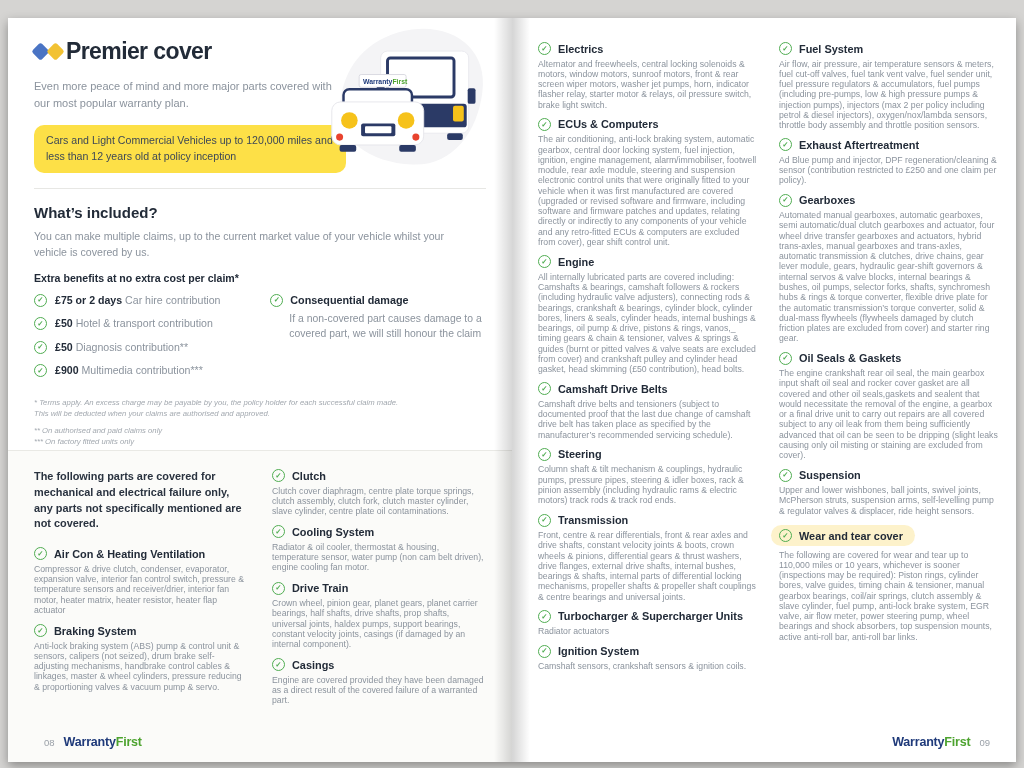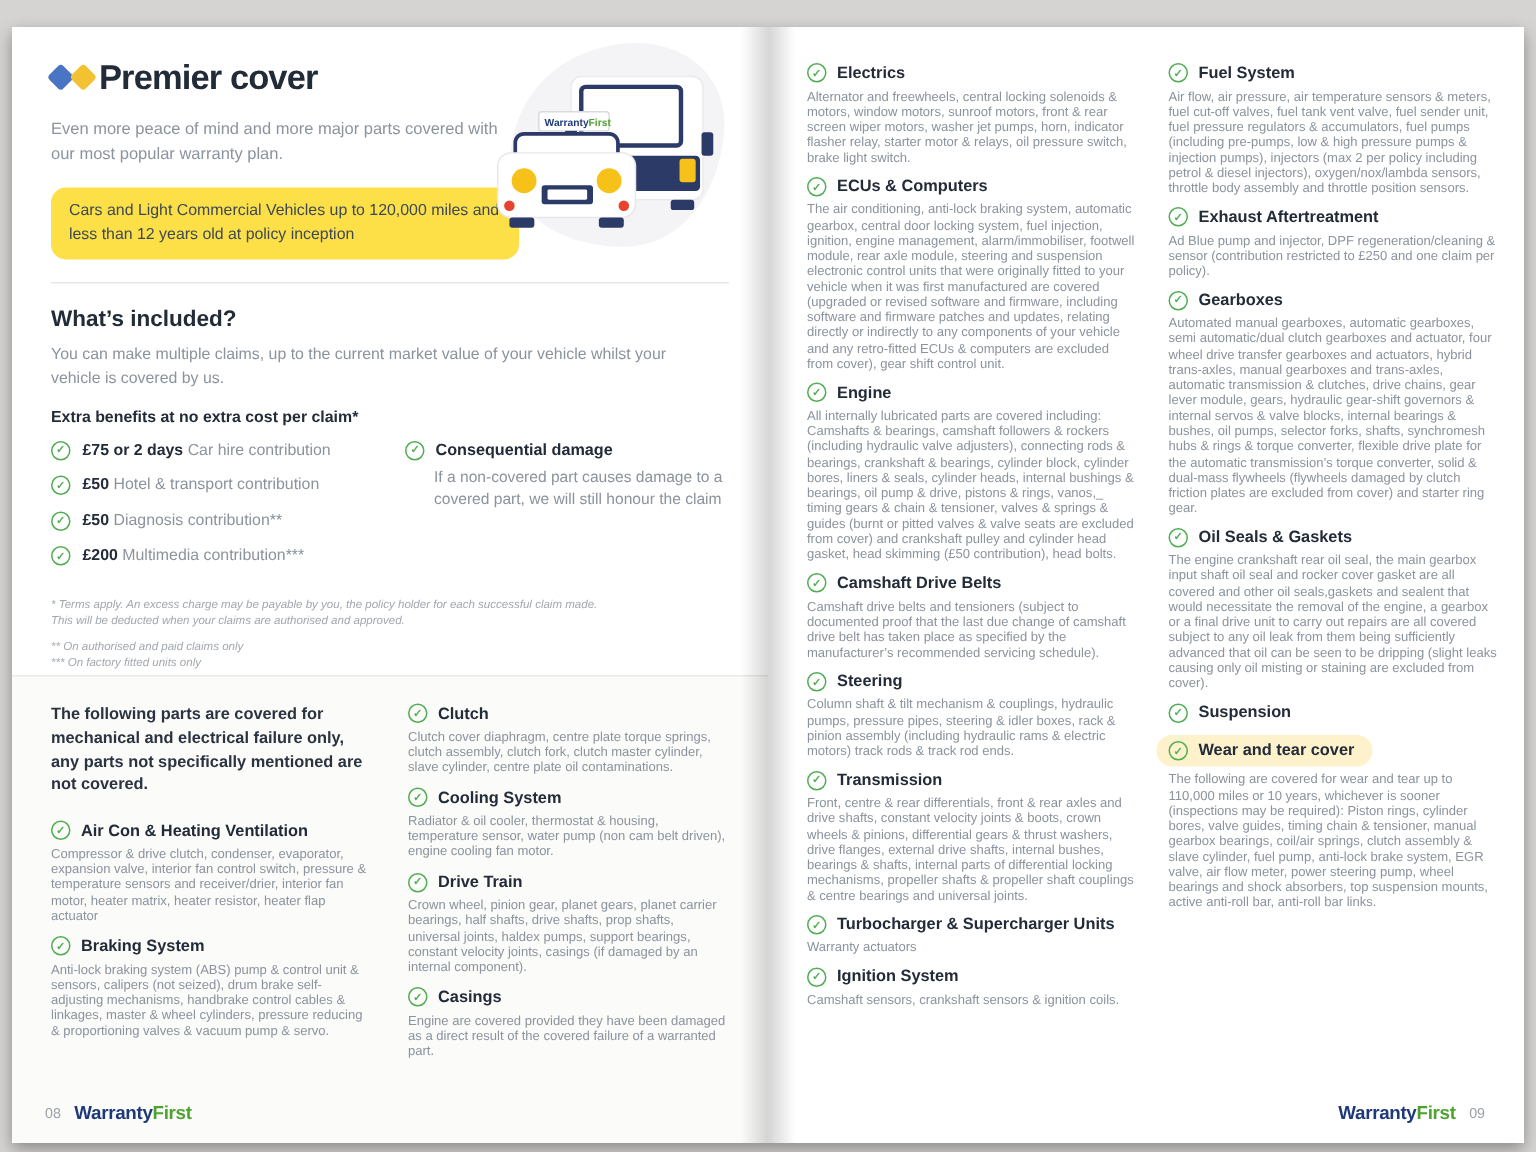--- a/index.html
+++ b/index.html
@@ -51,21 +51,21 @@
   .sec-title{font-size:10.9px;font-weight:bold;color:#222b38;}
   .sec-body{font-size:8.7px;line-height:1.18;color:#8b939d;}
 
   
   .rp{display:flex;padding:24px 16px 0 26px;gap:20px;}
   .rp-col{width:226px;}
   .rp .section{margin-bottom:8px;}
 
   
   .footer{position:absolute;bottom:13px;display:flex;gap:9px;align-items:center;z-index:3;}
-  .footer.fl{left:22px;}
+  .footer.fl{left:36px;}
   .footer.fr{right:26px;}
   .pagenum{color:#9aa0a8;font-size:9.5px;}
   .logo{font-weight:bold;font-size:12.5px;letter-spacing:-.2px;}
   .logo .p1{color:#1f3a7a;}
   .logo .p2{color:#4da32f;}
 </style>
 </head>
 <body>
 
 <div class="spread">
@@ -128,21 +128,21 @@
             <div class="benefit">
               <span class="check">✓</span>
               <span><b>£50</b> Hotel &amp; transport contribution</span>
             </div>
             <div class="benefit">
               <span class="check">✓</span>
               <span><b>£50</b> Diagnosis contribution**</span>
             </div>
             <div class="benefit">
               <span class="check">✓</span>
-              <span><b>£200</b> Multimedia contribution***</span>
+              <span><b>£900</b> Multimedia contribution***</span>
             </div>
           </div>
         <div class="conseq">
           <div class="sec-head">
             <span class="check">✓</span>
             <span class="conseq-title">Consequential damage</span>
           </div>
           <div class="conseq-body">If a non-covered part causes damage to a covered part, we will still honour the claim</div>
         </div>
       </div>
@@ -254,21 +254,21 @@
               <span class="check">✓</span>
               <span class="sec-title">Transmission</span>
             </div>
             <div class="sec-body">Front, centre &amp; rear differentials, front &amp; rear axles and drive shafts, constant velocity joints &amp; boots, crown wheels &amp; pinions, differential gears &amp; thrust washers, drive flanges, external drive shafts, internal bushes, bearings &amp; shafts, internal parts of differential locking mechanisms, propeller shafts &amp; propeller shaft couplings &amp; centre bearings and universal joints.</div>
           </div>
           <div class="section">
             <div class="sec-head">
               <span class="check">✓</span>
               <span class="sec-title">Turbocharger &amp; Supercharger Units</span>
             </div>
-            <div class="sec-body">Warranty actuators</div>
+            <div class="sec-body">Radiator actuators</div>
           </div>
           <div class="section">
             <div class="sec-head">
               <span class="check">✓</span>
               <span class="sec-title">Ignition System</span>
             </div>
             <div class="sec-body">Camshaft sensors, crankshaft sensors &amp; ignition coils.</div>
           </div>
         </div>
       <div class="rp-col">
@@ -298,20 +298,21 @@
               <span class="check">✓</span>
               <span class="sec-title">Oil Seals &amp; Gaskets</span>
             </div>
             <div class="sec-body">The engine crankshaft rear oil seal, the main gearbox input shaft oil seal and rocker cover gasket are all covered and other oil seals,gaskets and sealent that would necessitate the removal of the engine, a gearbox or a final drive unit to carry out repairs are all covered subject to any oil leak from them being sufficiently advanced that oil can be seen to be dripping (slight leaks causing only oil misting or staining are excluded from cover).</div>
           </div>
           <div class="section">
             <div class="sec-head">
               <span class="check">✓</span>
               <span class="sec-title">Suspension</span>
             </div>
+            <div class="sec-body">Upper and lower wishbones, ball joints, swivel joints, McPherson struts, suspension arms, self-levelling pump &amp; regulator valves &amp; displacer, ride height sensors.</div>
           </div>
           <div class="section"><div class="sec-head pill">
               <span class="check">✓</span>
               <span class="sec-title">Wear and tear cover</span>
             </div><div class="sec-body">The following are covered for wear and tear up to 110,000 miles or 10 years, whichever is sooner (inspections may be required): Piston rings, cylinder bores, valve guides, timing chain &amp; tensioner, manual gearbox bearings, coil/air springs, clutch assembly &amp; slave cylinder, fuel pump, anti-lock brake system, EGR valve, air flow meter, power steering pump, wheel bearings and shock absorbers, top suspension mounts, active anti-roll bar, anti-roll bar links.</div></div>
         </div>
     </div>
     <div class="footer fr">
       <span class="logo"><span class="p1">Warranty</span><span class="p2">First</span></span>
       <span class="pagenum">09</span>

